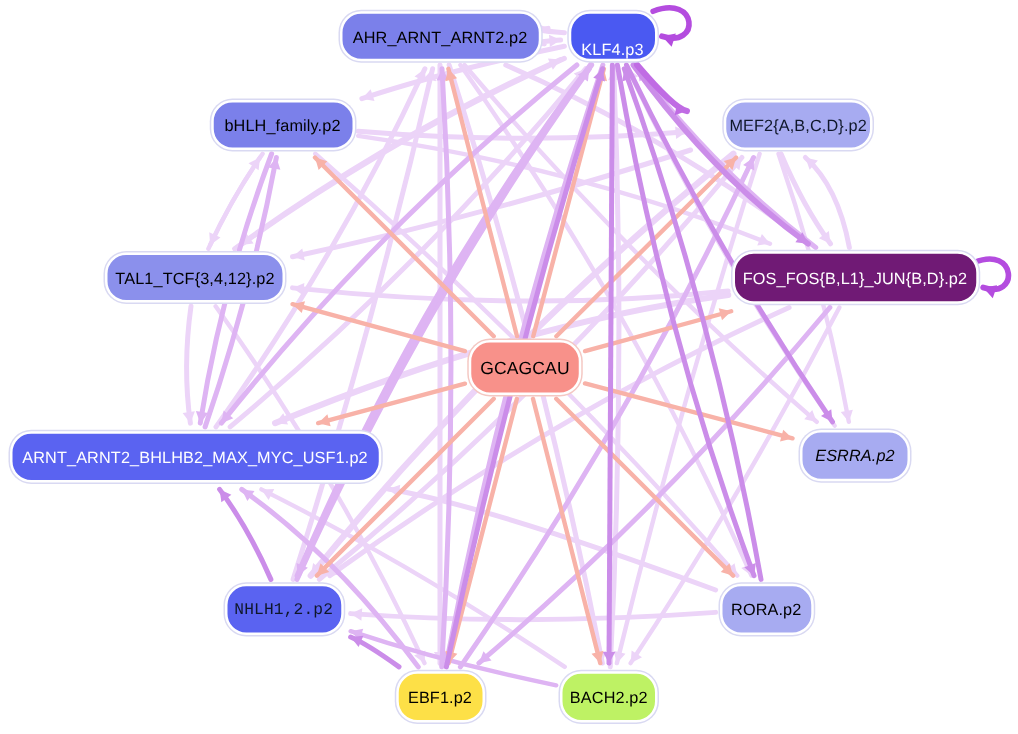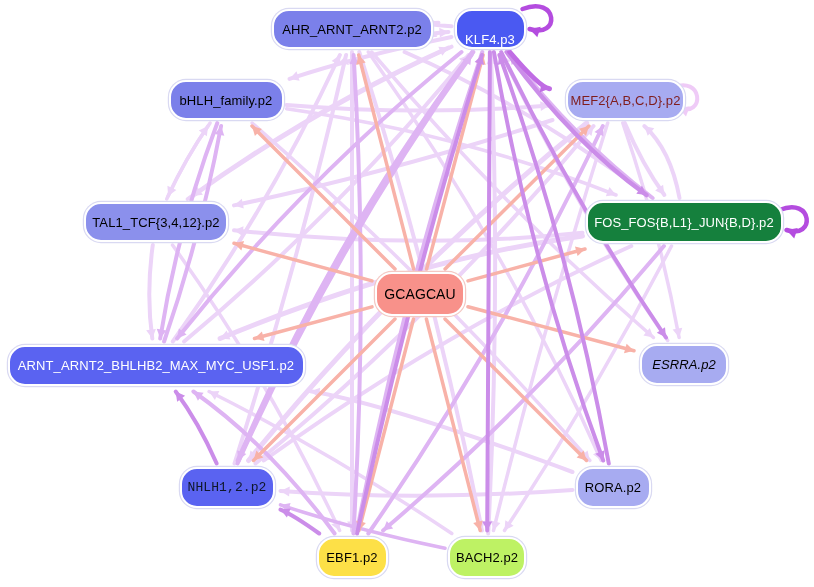--- a/index.html
+++ b/index.html
@@ -182,27 +182,27 @@
   <div id="nodes-layer">
       <div class="node" style="left: 271.5px; top: 9px; width: 161px; height: 40px; background: rgb(123, 128, 234); color: rgb(0, 0, 0);">
         <span>AHR_ARNT_ARNT2.p2</span>
       </div>
       <div class="node" style="left: 454.5px; top: 9px; width: 71px; height: 40px; background: rgb(74, 89, 242); color: rgb(255, 255, 255); align-items: flex-end;">
         <span>KLF4.p3</span>
       </div>
       <div class="node" style="left: 168.5px; top: 80px; width: 115px; height: 40px; background: rgb(123, 128, 234); color: rgb(0, 0, 0); text-align: center;">
         <span>bHLH_family.p2</span>
       </div>
-      <div class="node" style="left: 566px; top: 80px; width: 119px; height: 40px; background: rgb(167, 171, 241); color: #7f1d1d;">
+      <div class="node" style="left: 579px; top: 80px; width: 119px; height: 40px; background: rgb(167, 171, 241); color: #0f172a;">
         <span>MEF2{A,B,C,D}.p2</span>
       </div>
       <div class="node" style="left: 84px; top: 202px; width: 144px; height: 40px; background: rgb(139, 144, 236); color: rgb(0, 0, 0);">
         <span>TAL1_TCF{3,4,12}.p2</span>
       </div>
-      <div class="node" style="left: 585.5px; top: 201px; width: 197px; height: 42px; background: #15803d; color: rgb(255, 255, 255); align-items: center;">
+      <div class="node" style="left: 585.5px; top: 201px; width: 197px; height: 42px; background: #701a75; color: rgb(255, 255, 255); align-items: center;">
         <span>FOS_FOS{B,L1}_JUN{B,D}.p2</span>
       </div>
       <div class="node mirna" style="left: 375px; top: 272px; width: 90px; height: 44px; background: rgb(248, 145, 138); color: rgb(0, 0, 0); text-align: center;">
         <span>GCAGCAU</span>
       </div>
       <div class="node" style="left: 7.5px; top: 344.5px; width: 297px; height: 41px; background: rgb(90, 99, 241); color: rgb(255, 255, 255);">
         <span>ARNT_ARNT2_BHLHB2_MAX_MYC_USF1.p2</span>
       </div>
       <div class="node" style="left: 640px; top: 343.5px; width: 88px; height: 41px; background: rgb(167, 171, 241); color: rgb(0, 0, 0); font-style: italic;">
         <span>ESRRA.p2</span>

